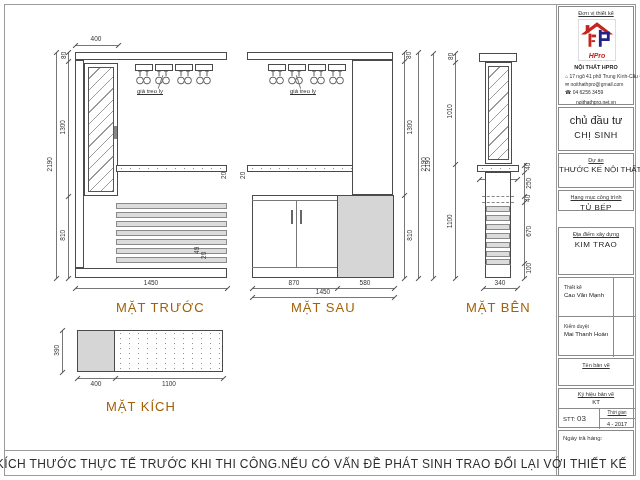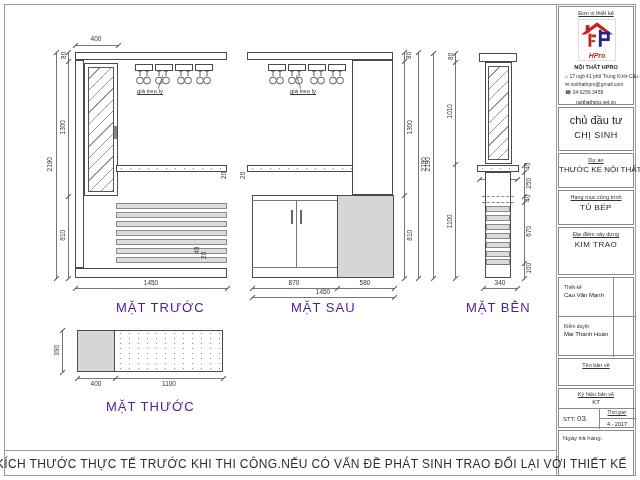--- a/index.html
+++ b/index.html
@@ -14,21 +14,21 @@
   .dim{position:absolute;font-size:6.5px;line-height:1;color:#333;white-space:nowrap}
   .dimh{width:34px;text-align:center}
   .dimv{width:30px;text-align:center;transform:rotate(-90deg)}
   .slat{position:absolute;background:#dcdcdc;border:1px solid #8a8a8a}
   .gray{position:absolute;background:#d6d6d6;border:1px solid #4a4a4a}
   .hatch{position:absolute;border:1px solid #555;
     background:repeating-linear-gradient(135deg,#fff 0 7px,#9a9a9a 7px 8px)}
   .stone{background-image:radial-gradient(#8f8f8f .6px,transparent .7px),radial-gradient(#a5a5a5 .6px,transparent .7px);
     background-size:9px 5px,14px 8px;background-position:0 0,4px 2px}
   .dashed{position:absolute;height:0;border-top:1px dashed #888}
-  .vlabel{position:absolute;font-size:13px;letter-spacing:1px;color:#4c1d95;text-align:right;white-space:nowrap}
+  .vlabel{position:absolute;font-size:13px;letter-spacing:1px;color:#a16207;text-align:right;white-space:nowrap}
   .rlabel{position:absolute;font-size:6px;color:#333;text-decoration:underline;white-space:nowrap}
   .tb{position:absolute;border:1px solid #8a8a8a;background:#fff}
   .tbl{position:absolute;font-size:5.5px;color:#333;text-decoration:underline;text-align:center;width:100%;white-space:nowrap}
   .tbv{position:absolute;color:#222;text-align:center;width:100%;white-space:nowrap}
   .contact{position:absolute;font-size:5px;color:#333;white-space:nowrap;line-height:1}
   .note{position:absolute;display:flex;align-items:center;justify-content:center;font-size:12px;letter-spacing:.4px;color:#2e2e2e;white-space:nowrap}
 </style>
 </head>
 <body>
 
@@ -262,21 +262,21 @@
     <div class="tick" style="left:62px;top:372px"></div>
     <div class="dim dimv" style="left:42px;top:347px">390</div>
 
     <div class="lnh" style="left:77px;top:378px;width:146px"></div>
     <div class="tick" style="left:77px;top:378px"></div>
     <div class="tick" style="left:115px;top:378px"></div>
     <div class="tick" style="left:223px;top:378px"></div>
     <div class="dim dimh" style="left:79px;top:381px">400</div>
     <div class="dim dimh" style="left:152px;top:381px">1100</div>
 
-    <div class="vlabel" style="left:106px;top:399px;width:68px">MẶT THƯỚC</div>
+    <div class="vlabel" style="left:106px;top:399px;width:68px">MẶT KÍCH</div>
   </div>
 
   <div>
 
     <div class="tb" style="left:558px;top:6px;width:76px;height:99px">
       <div class="tbl" style="top:3px">Đơn vị thiết kế</div>
       <div class="abs" style="left:19px;top:12px;width:38px;height:42px;border:1px solid #ddd;text-align:center">
         <svg width="32" height="26" viewBox="0 0 34 27" style="margin-top:2px">
           <rect x="5" y="3" width="4" height="8" fill="#c4251f"></rect>
           <polygon points="17,0 34,13 29,13 17,4.5 5,13 0,13" fill="#c4251f"></polygon>
@@ -298,21 +298,21 @@
     <div class="tb" style="left:558px;top:107px;width:76px;height:44px">
       <div class="tbv" style="top:6px;font-size:11px;text-decoration:none">chủ đầu tư</div>
       <div class="tbv" style="top:22px;font-size:9px;letter-spacing:.5px">CHỊ SINH</div>
     </div>
 
     <div class="tb" style="left:558px;top:153px;width:76px;height:35px">
       <div class="tbl" style="top:3px">Dự án</div>
       <div class="tbv" style="top:11px;font-size:8px">THƯỚC KẾ NỘI THẤT</div>
     </div>
 
-    <div class="tb" style="left:558px;top:190px;width:76px;height:35px">
+    <div class="tb" style="left:558px;top:190px;width:76px;height:21px">
       <div class="tbl" style="top:3px">Hạng mục công trình</div>
       <div class="tbv" style="top:12px;font-size:8px;letter-spacing:.5px">TỦ BẾP</div>
     </div>
 
     <div class="tb" style="left:558px;top:227px;width:76px;height:48px">
       <div class="tbl" style="top:3px">Địa điểm xây dựng</div>
       <div class="tbv" style="top:12px;font-size:8px;letter-spacing:.5px">KIM TRAO</div>
     </div>
 
     <div class="tb" style="left:558px;top:277px;width:76px;height:79px">

